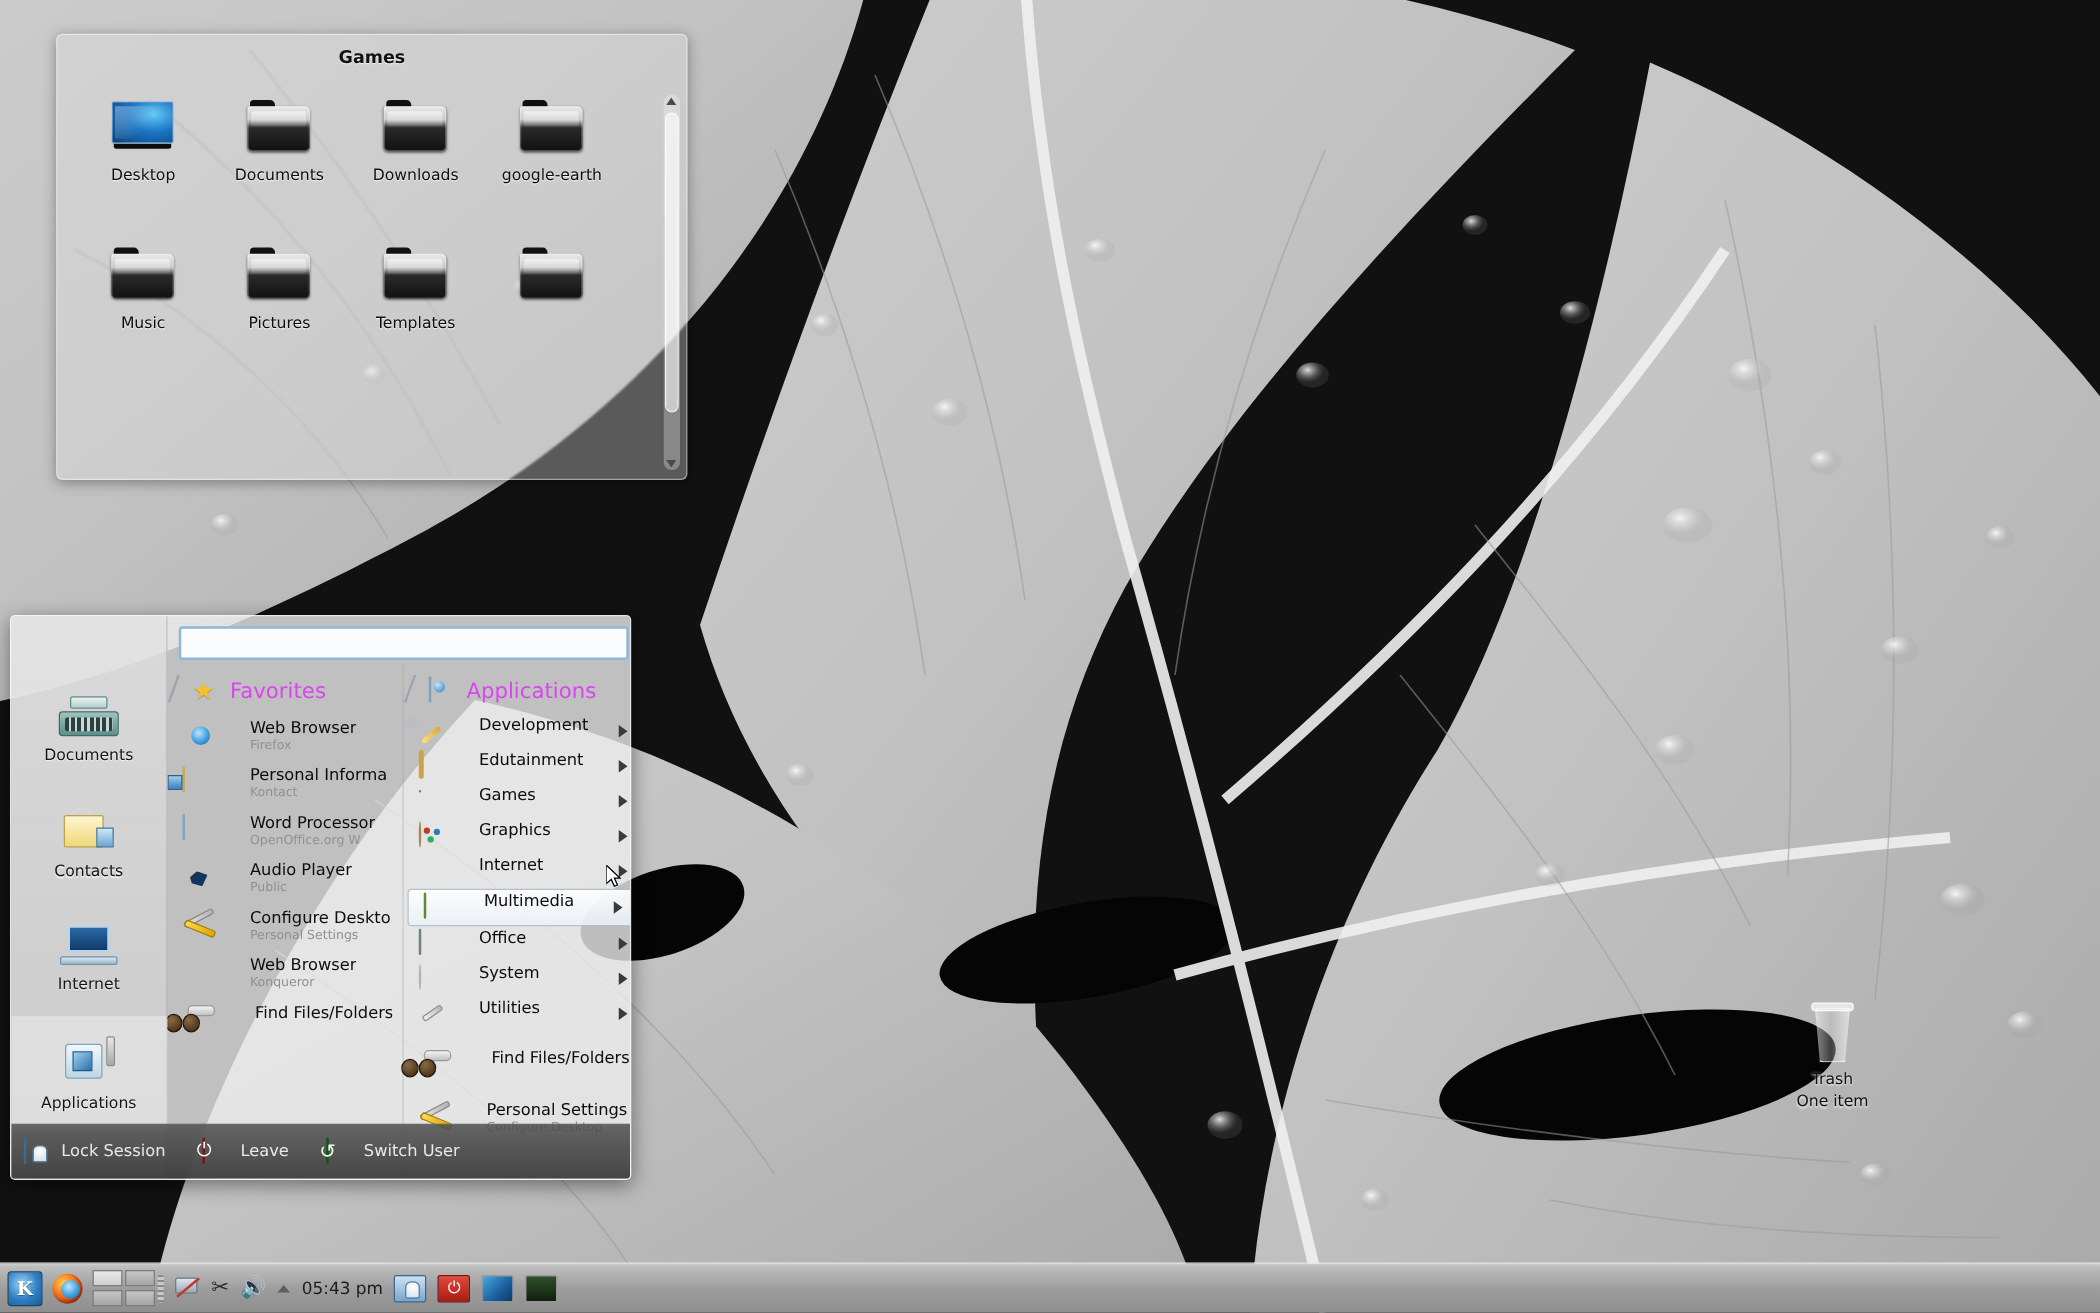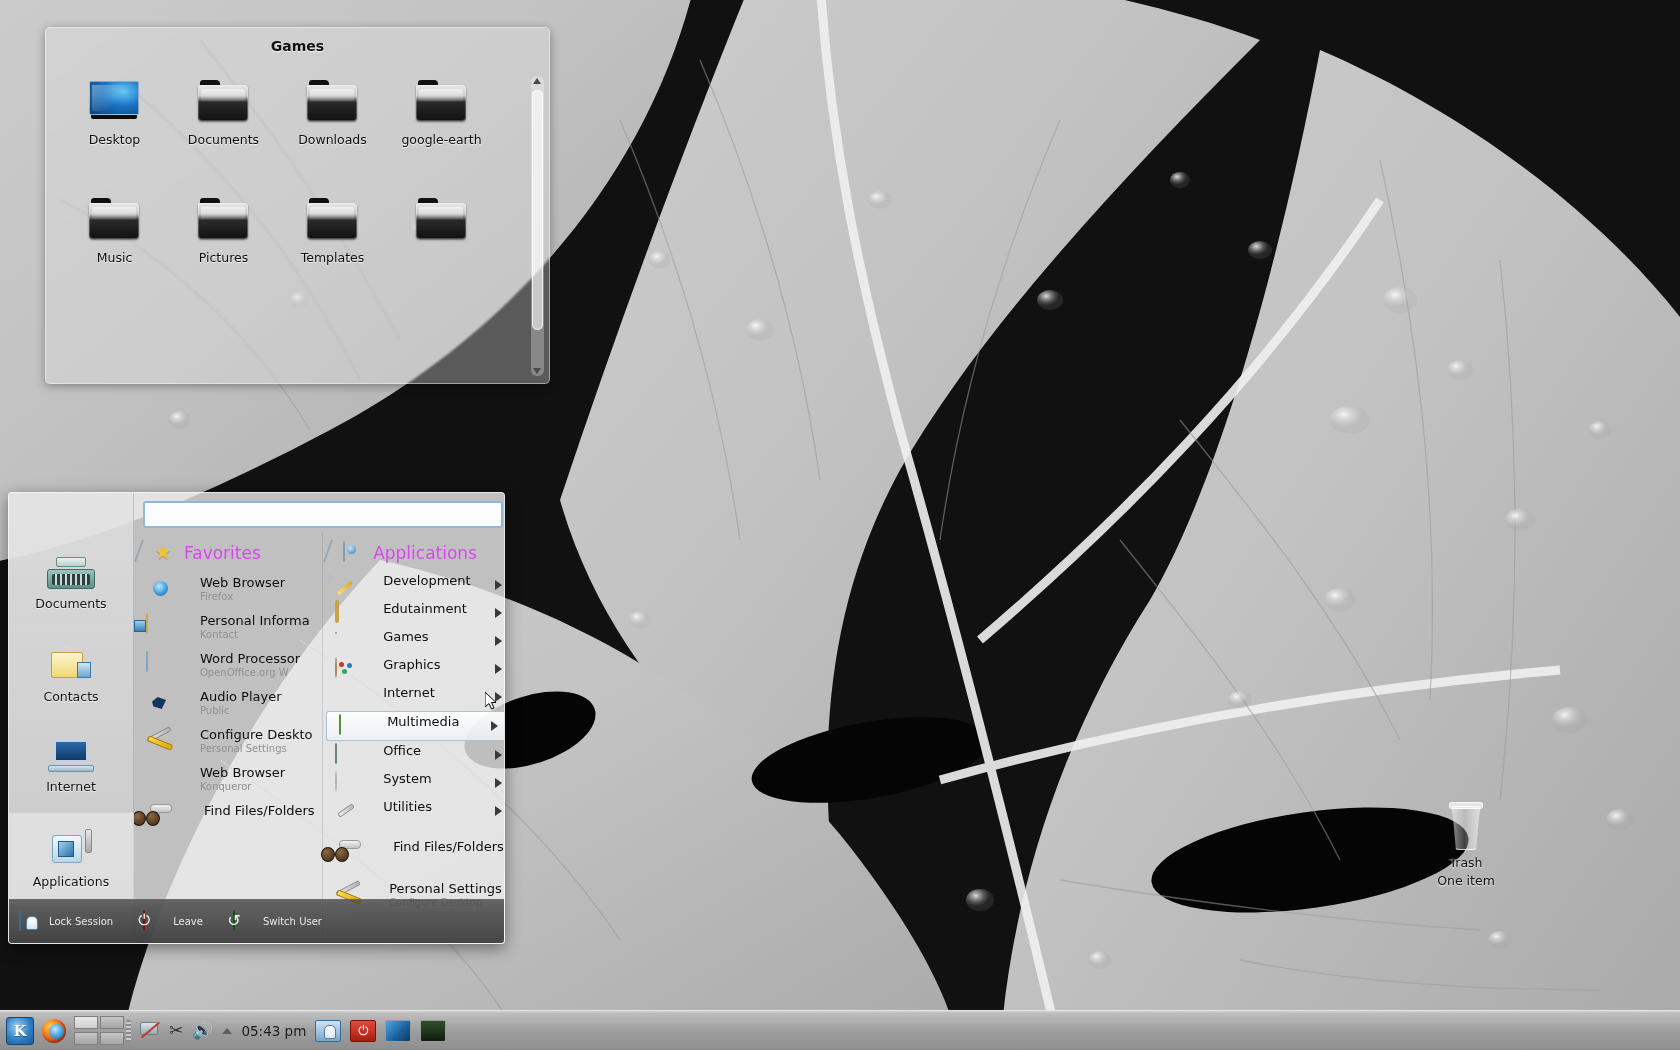--- a/index.html
+++ b/index.html
@@ -224,21 +224,21 @@
 
   
   #ko-footer {
     height:44px;
     background: linear-gradient(180deg, rgba(78,78,78,0.85), rgba(52,52,52,0.9));
     border-top:1px solid rgba(255,255,255,0.2);
     display:flex; align-items:center; padding-left:10px; gap:30px;
     position:absolute; left:0; right:0; bottom:0;
   }
   .ko-fbtn { display:flex; align-items:center; gap:8px; cursor:pointer; }
-  .ko-fbtn .flabel { font-size:10px; color:#e8e8e8; white-space:nowrap; }
+  .ko-fbtn .flabel { font-size:13px; color:#e8e8e8; white-space:nowrap; }
 
   
   .ico { position:relative; flex:0 0 auto; }
   .ico.s22 { width:22px; height:22px; }
   .ico.s28 { width:28px; height:28px; }
   .ico.s32 { width:32px; height:32px; }
 
   .ic-star { color:#f2c233; font-size:20px; line-height:1; text-shadow:0 1px 1px rgba(0,0,0,.25);}
   .ic-firefox {
     width:26px;height:26px;border-radius:50%;

